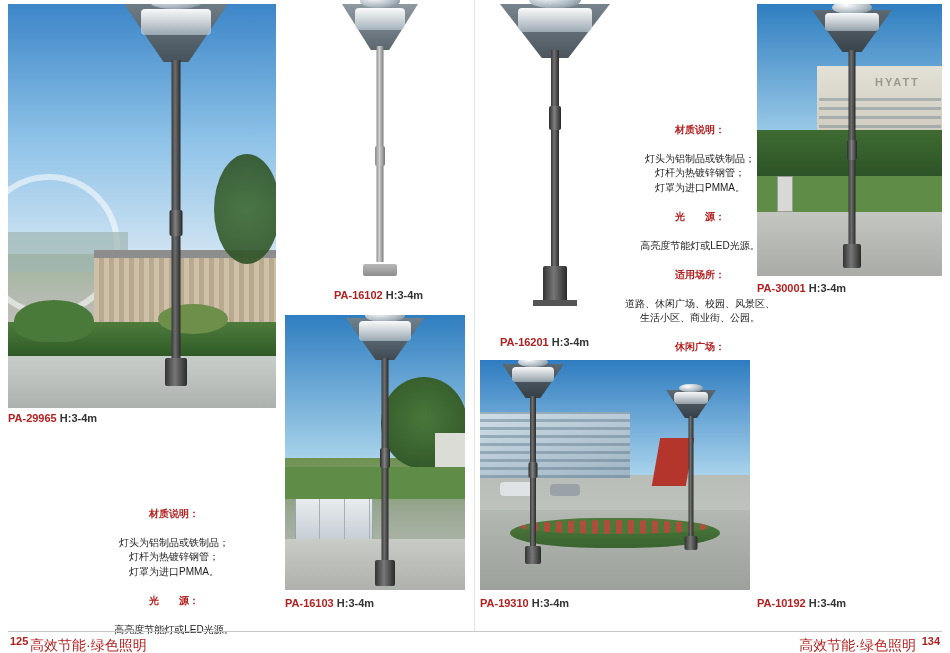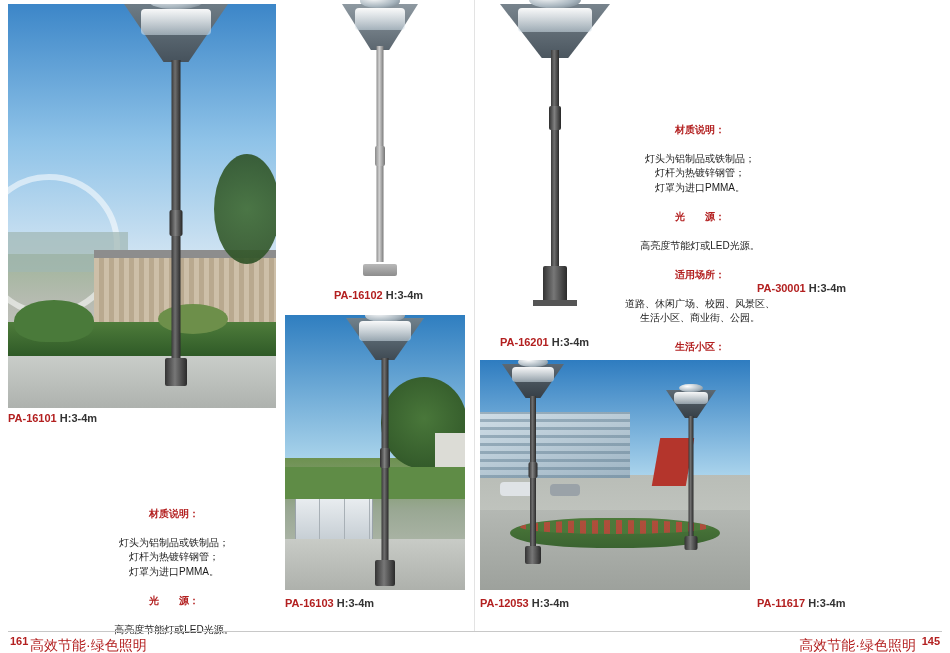--- a/index.html
+++ b/index.html
@@ -73,21 +73,21 @@
         <div class="cone"></div>
         <div class="cap" style="width:56px;height:18px;"></div>
         <div class="glass" style="width:70px;height:26px;"></div>
       </div>
       <div class="pole" style="bottom:26px;width:9px;height:300px;"></div>
       <div class="collar" style="bottom:150px;width:13px;height:26px;"></div>
       <div class="base" style="width:22px;height:28px;"></div>
     </div>
   </div>
   <div class="caption" style="left:8px;top:412px;">
-    <span>PA-16101</span>
+    <span>PA-29965</span>
     <span class="h">H:3-4m</span>
   </div>
 
   <div class="spec" style="left:84px;top:492px;width:180px;">
     <div class="t">材质说明：</div>
     <div>灯头为铝制品或铁制品；
 灯杆为热镀锌钢管；
 灯罩为进口PMMA。</div>
     <div class="t">光　　源：</div>
     <div>高亮度节能灯或LED光源。</div>
@@ -136,23 +136,44 @@
   <div class="spec" style="left:610px;top:108px;width:180px;">
     <div class="t">材质说明：</div>
     <div>灯头为铝制品或铁制品；
 灯杆为热镀锌钢管；
 灯罩为进口PMMA。</div>
     <div class="t">光　　源：</div>
     <div>高亮度节能灯或LED光源。</div>
     <div class="t">适用场所：</div>
     <div>道路、休闲广场、校园、风景区、
 生活小区、商业街、公园。</div>
-    <div class="t">生活小区：</div>
-  </div>
-
+    <div class="t">休闲广场：</div>
+  </div>
+
+  <div class="photo" style="left:757px;top:4px;width:185px;height:272px;">
+    <div class="sky" style="height:48%;background:linear-gradient(to bottom,#2f7ec0,#9ccbe8);"></div>
+    <div class="ground" style="height:52%;background:linear-gradient(to bottom,#4f7a3e,#8e9a86 45%,#b9bcb6);"></div>
+    <div style="position:absolute;left:60px;top:62px;width:126px;height:82px;background:linear-gradient(to bottom,#e3e0d6,#cbc7ba);"></div>
+    <div style="position:absolute;left:118px;top:72px;font-size:11px;letter-spacing:2px;color:#9a9a93;font-weight:bold;">HYATT</div>
+    <div style="position:absolute;left:62px;top:92px;width:122px;height:50px;background:repeating-linear-gradient(0deg,rgba(120,140,150,.5) 0 3px,transparent 3px 9px);"></div>
+    <div style="position:absolute;left:0;top:126px;width:185px;height:48px;background:linear-gradient(to bottom,#3e6b32,#2c5226);"></div>
+    <div style="position:absolute;left:0;top:172px;width:185px;height:40px;background:#5f8c46;"></div>
+    <div style="position:absolute;left:0;top:208px;width:185px;height:64px;background:linear-gradient(to bottom,#c3c6c1,#a8aba6);"></div>
+    <div style="position:absolute;left:20px;top:172px;width:14px;height:34px;background:#d8d8d4;border:1px solid #9a9a96;"></div>
+    <div class="lamp" style="left:50px;bottom:8px;width:90px;height:258px;">
+      <div class="shade" style="top:0;width:80px;height:42px;">
+        <div class="cone" style="background:linear-gradient(to bottom,#5e6a73,#39434b);"></div>
+        <div class="cap" style="width:40px;height:13px;"></div>
+        <div class="glass" style="width:54px;height:18px;"></div>
+      </div>
+      <div class="pole" style="bottom:18px;width:7px;height:200px;"></div>
+      <div class="collar" style="bottom:108px;width:10px;height:20px;"></div>
+      <div class="base" style="width:18px;height:24px;"></div>
+    </div>
+  </div>
   <div class="caption" style="left:757px;top:282px;">
     <span>PA-30001</span>
     <span class="h">H:3-4m</span>
   </div>
 
   <div class="photo" style="left:285px;top:315px;width:180px;height:275px;">
     <div class="sky" style="height:52%;background:linear-gradient(to bottom,#2f7ec0,#a7d2ea);"></div>
     <div class="ground" style="height:48%;background:linear-gradient(to bottom,#6d9150,#9aa894 40%,#c2c5bf);"></div>
     <div style="position:absolute;left:96px;top:62px;width:86px;height:92px;background:radial-gradient(circle at 50% 45%,#49773a,#2c5125);border-radius:50%;"></div>
     <div style="position:absolute;left:150px;top:118px;width:32px;height:40px;background:#dcdcd6;"></div>
@@ -201,32 +222,32 @@
       <div class="shade" style="top:0;width:50px;height:28px;">
         <div class="cone" style="background:linear-gradient(to bottom,#5d6973,#363f47);"></div>
         <div class="cap" style="width:24px;height:8px;"></div>
         <div class="glass" style="width:34px;height:12px;"></div>
       </div>
       <div class="pole" style="bottom:8px;width:5px;height:126px;"></div>
       <div class="base" style="width:13px;height:14px;"></div>
     </div>
   </div>
   <div class="caption" style="left:480px;top:597px;">
-    <span>PA-12053</span>
+    <span>PA-19310</span>
     <span class="h">H:3-4m</span>
   </div>
 
   <div class="caption" style="left:757px;top:597px;">
-    <span>PA-11617</span>
+    <span>PA-10192</span>
     <span class="h">H:3-4m</span>
   </div>
 
   <div class="spine"></div>
 
   <div class="footer">
     <div class="line"></div>
-    <div class="pgnum" style="left:10px;">161</div>
+    <div class="pgnum" style="left:10px;">125</div>
     <div class="ftxt" style="left:30px;">高效节能·绿色照明</div>
     <div class="ftxt" style="right:34px;">高效节能·绿色照明</div>
-    <div class="pgnum" style="right:10px;">145</div>
+    <div class="pgnum" style="right:10px;">134</div>
   </div>
 
 </div>
 
 </body></html>

